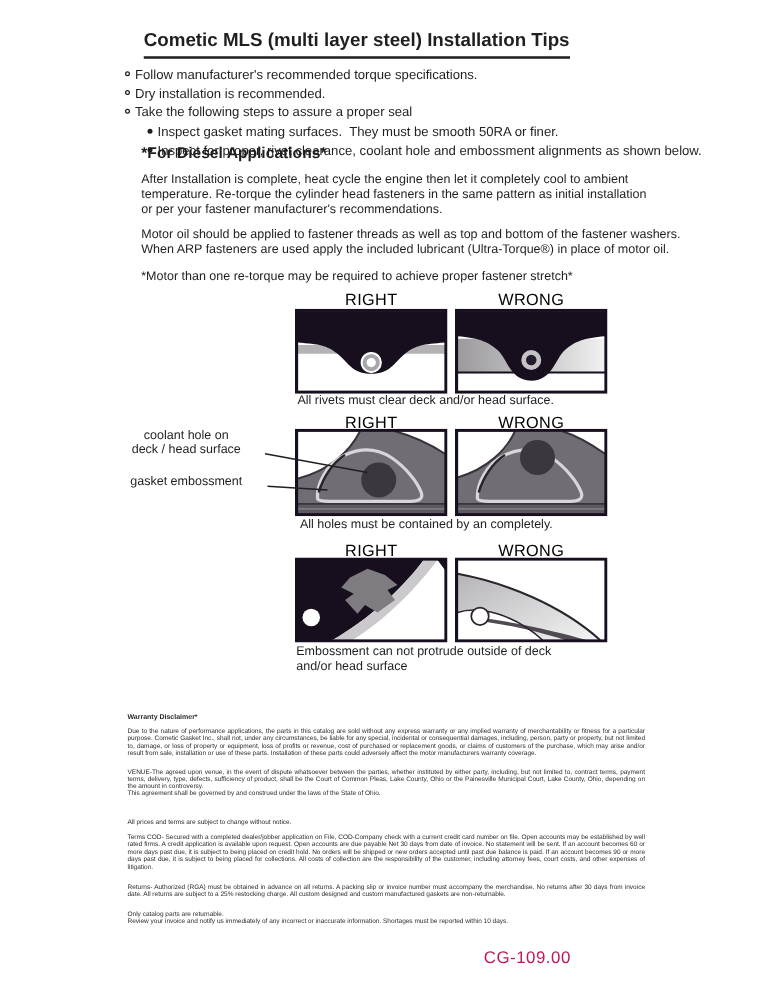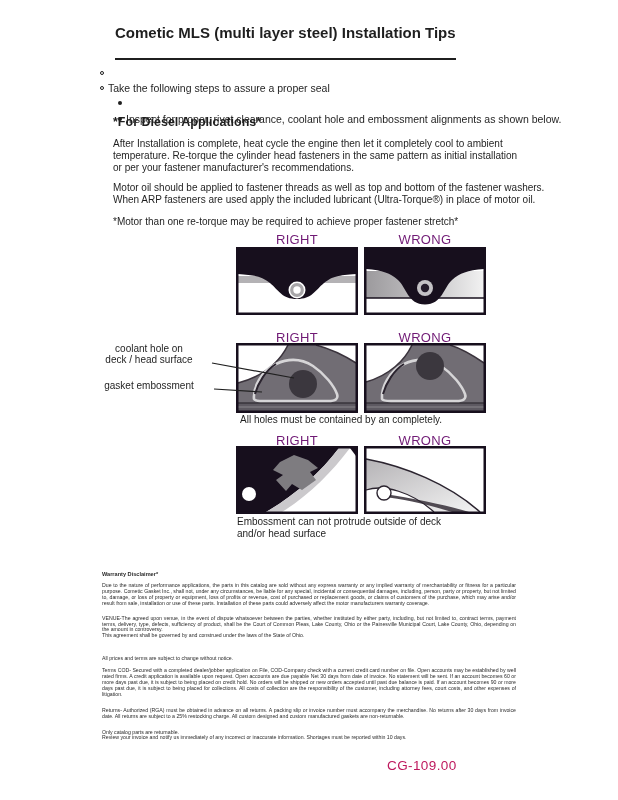--- a/index.html
+++ b/index.html
@@ -8,34 +8,34 @@
   }
   *{box-sizing:border-box;}
   body{margin:0;background:#9a9a9a;}
   .page{
     width:618px;height:800px;background:#ffffff;position:relative;margin:0 auto;
     font-family:"Liberation Sans", sans-serif;color:var(--ink);overflow:hidden;
   }
   
   .intro{position:absolute;left:100px;top:24px;width:470px;}
   .title{font-size:15px;font-weight:bold;margin-left:15px;display:inline-block;
-         border-bottom:2px solid var(--ink);padding-bottom:17px;margin-bottom:6px;white-space:pre;}
+         border-bottom:2px solid var(--ink);padding-bottom:4px;margin-bottom:6px;white-space:pre;}
   .li{font-size:10.5px;line-height:15.2px;white-space:pre;}
   .li.sub{margin-left:18px;}
   .b-ring{display:inline-block;width:4px;height:4px;border:1px solid var(--ink);
           border-radius:50%;margin-right:4px;vertical-align:2px;}
   .b-dot{display:inline-block;width:4px;height:4px;background:var(--ink);
          border-radius:50%;margin-right:4px;vertical-align:2px;}
   
   .diesel{position:absolute;left:113px;top:115px;width:440px;}
   .diesel h2{font-size:12.5px;font-weight:bold;margin:0 0 5px 0;white-space:pre;}
   .para{font-size:10px;line-height:12.2px;white-space:pre;margin:0 0 7px 0;}
   
   .fig-label{position:absolute;width:122px;text-align:center;font-size:13px;
-             letter-spacing:0.3px;color:#701a75;}
+             letter-spacing:0.3px;color:#000000;}
   .fig{position:absolute;width:122px;}
   .fig svg{display:block;width:100%;height:100%;}
   .caption{position:absolute;left:238px;font-size:10px;line-height:12px;white-space:pre;}
   .ann{position:absolute;left:88px;width:122px;text-align:center;font-size:10px;
        line-height:10.5px;white-space:pre;}
   .leader{position:absolute;left:110px;top:330px;pointer-events:none;}
   
   .legal{position:absolute;left:102px;top:571px;width:414px;color:#2b2b2b;}
   .legal .head{font-size:5.6px;font-weight:bold;margin:0 0 6px 0;}
   .legal p{font-size:5.2px;line-height:5.9px;margin:0;text-align:justify;white-space:pre-line;}
@@ -43,23 +43,24 @@
   .legal p.g4{margin-top:6px;} .legal p.g5{margin-top:10px;} .legal p.g6{margin-top:10px;}
   .footer-code{position:absolute;left:387px;top:758px;font-size:13.5px;letter-spacing:0.4px;color:#be185d;}
 </style>
 </head>
 <body>
 
 <div class="page">
 
   <div class="intro">
     <span class="title">Cometic MLS (multi layer steel) Installation Tips</span>
-    <div class="li"><span class="b-ring"></span></div>
+    <div class="li"><span class="b-ring"></span><span>Follow manufacturer's recommended torque specifications.</span></div>
+    <div class="li"><span class="b-ring"></span><span>Dry installation is recommended.</span></div>
     <div class="li"><span class="b-ring"></span><span>Take the following steps to assure a proper seal</span></div>
-    <div class="li sub"><span class="b-dot"></span></div>
+    <div class="li sub"><span class="b-dot"></span><span>Inspect gasket mating surfaces.  They must be smooth 50RA or finer.</span></div>
     <div class="li sub"><span class="b-dot"></span><span>Inspect for proper, rivet clearance, coolant hole and embossment alignments as shown below.</span></div>
   </div>
 
   <div class="diesel">
     <h2>*For Diesel Applications*</h2>
     <p class="para" style="margin-top:9px">After Installation is complete, heat cycle the engine then let it completely cool to ambient
 temperature. Re-torque the cylinder head fasteners in the same pattern as initial installation
 or per your fastener manufacturer's recommendations.</p>
     <p class="para">Motor oil should be applied to fastener threads as well as top and bottom of the fastener washers.
 When ARP fasteners are used apply the included lubricant (Ultra-Torque®) in place of motor oil.</p>
@@ -90,20 +91,21 @@
       </defs>
       <rect width="122" height="68" fill="#fff"></rect>
       <rect x="2" y="24" width="118" height="27" fill="url(#gB)"></rect>
       <line x1="2" y1="51" x2="120" y2="51" stroke="var(--dark)" stroke-width="1.6"></line>
       <path d="M2,2 H120 V22 C103,23.5 96,26 88,33 C80,40 78,57.5 61,57.5 C44,57.5 42,40 34,33 C26,26 19,23.5 2,22 Z" fill="var(--dark)"></path>
       <circle cx="61" cy="41" r="8" fill="#c4c2c5"></circle>
       <circle cx="61" cy="41" r="4.2" fill="#241c2a"></circle>
       <rect x="1.25" y="1.25" width="119.5" height="65.5" fill="none" stroke="var(--dark)" stroke-width="2.5"></rect>
     </svg>
   </div>
+  <div class="caption" style="top:315px">All rivets must clear deck and/or head surface.</div>
 
   <div class="fig-label" style="left:236px;top:330px">RIGHT</div>
   <div class="fig-label" style="left:364px;top:330px">WRONG</div>
 
   <div class="fig" style="left:236px;top:343px;height:70px">
     <svg viewBox="0 0 122 70">
       <rect width="122" height="70" fill="#fff"></rect>
       <rect x="2" y="2" width="118" height="66" fill="var(--gasket-gray)"></rect>
       <path d="M2,2 L52,2 C44,18 28,33 2,40 Z" fill="#ffffff"></path>
       <path d="M80,2 H120 V20 C106,11 93,5.5 80,2 Z" fill="#ffffff"></path>

